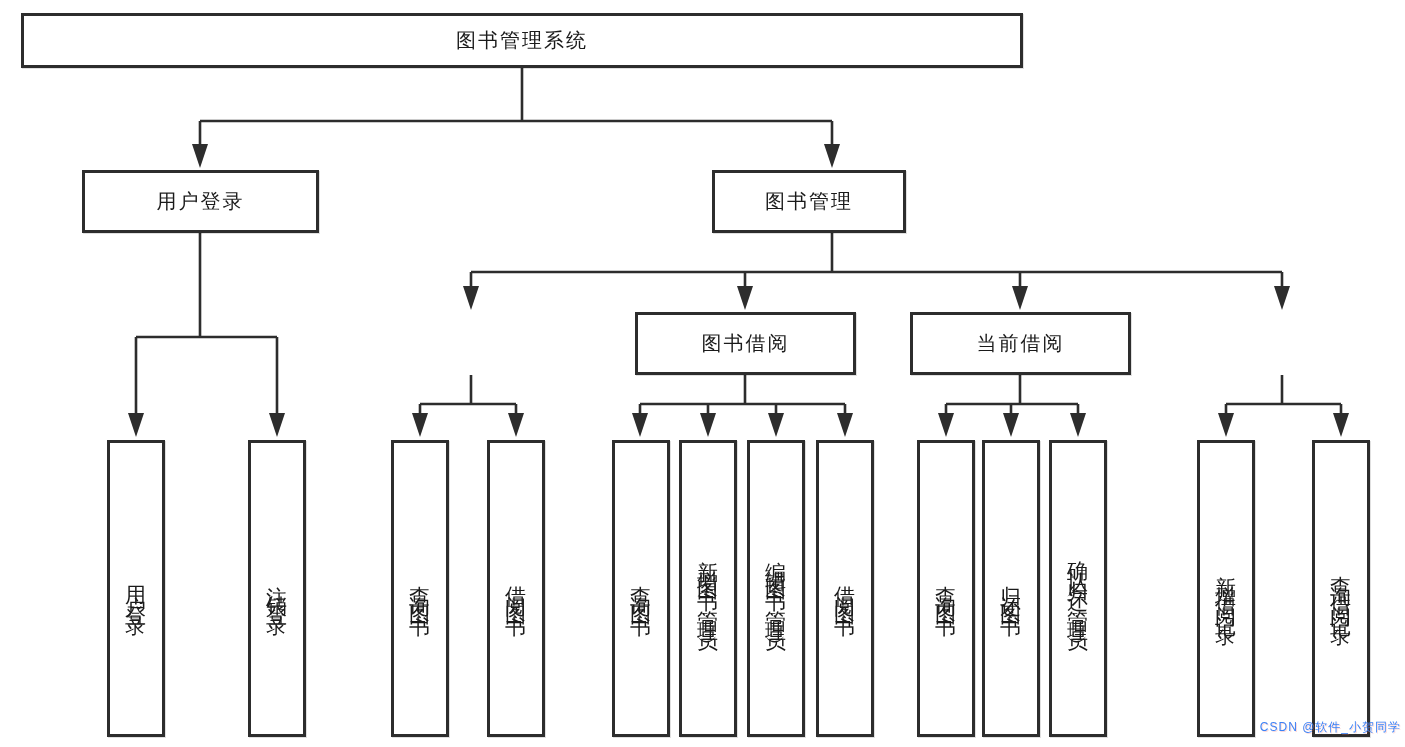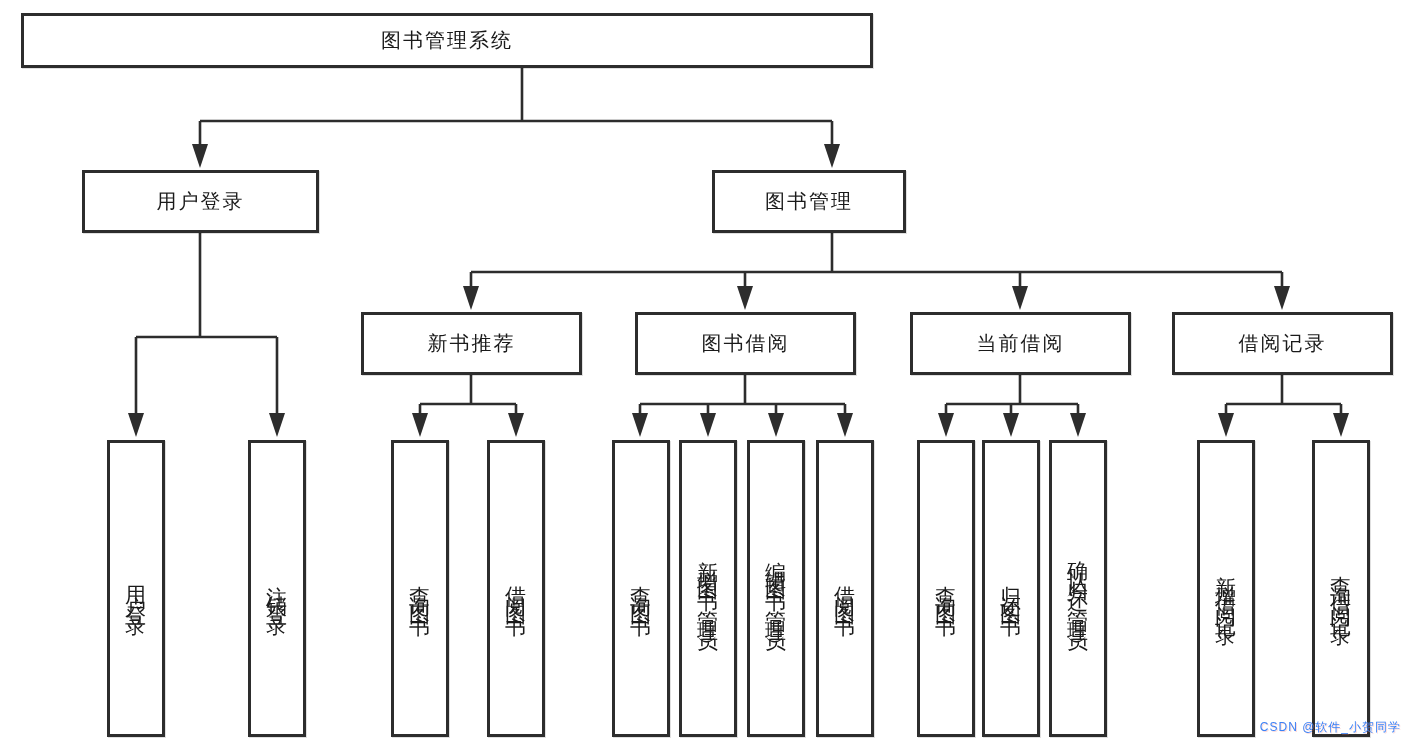--- a/index.html
+++ b/index.html
@@ -19,21 +19,21 @@
   .leaf{top:440px;width:58px;height:297px;}
   .vlabel{
     writing-mode:vertical-rl;
     text-orientation:mixed;
     font-size:21px;
     letter-spacing:10px;
     line-height:1;
     white-space:nowrap;
   }
   
-  #n-root{left:21px;top:13px;width:852px;height:55px;}
+  #n-root{left:21px;top:13px;width:1002px;height:55px;}
   #n-user-login{left:82px;top:170px;width:237px;height:63px;}
   #n-book-mgmt{left:712px;top:170px;width:194px;height:63px;}
   .sec{top:312px;width:221px;height:63px;}
   #n-sec0{left:361px;} #n-sec1{left:635px;text-align:right;} #n-sec2{left:910px;} #n-sec3{left:1172px;}
   #lf-a1{left:107px;} #lf-a2{left:248px;}
   #lf-b1{left:391px;} #lf-b2{left:487px;}
   #lf-c1{left:612px;} #lf-c2{left:679px;} #lf-c3{left:747px;} #lf-c4{left:816px;}
   #lf-d1{left:917px;} #lf-d2{left:982px;} #lf-d3{left:1049px;}
   #lf-e1{left:1197px;} #lf-e2{left:1312px;}
   #watermark{
@@ -89,31 +89,25 @@
     <span class="hlabel">图书管理系统</span>
   </div>
 
   <div class="node" id="n-user-login">
     <span class="hlabel">用户登录</span>
   </div>
   <div class="node" id="n-book-mgmt">
     <span class="hlabel">图书管理</span>
   </div>
 
-  <div class="node sec" id="n-sec0">
-    <span class="hlabel">新书推荐</span>
-  </div>
   <div class="node sec" id="n-sec1">
     <span class="hlabel">图书借阅</span>
   </div>
   <div class="node sec" id="n-sec2">
     <span class="hlabel">当前借阅</span>
-  </div>
-  <div class="node sec" id="n-sec3">
-    <span class="hlabel">借阅记录</span>
   </div>
 
   <div class="node leaf" id="lf-a1">
     <span class="vlabel">用户登录</span>
   </div>
   <div class="node leaf" id="lf-a2">
     <span class="vlabel">注销登录</span>
   </div>
 
   <div class="node leaf" id="lf-b1">

